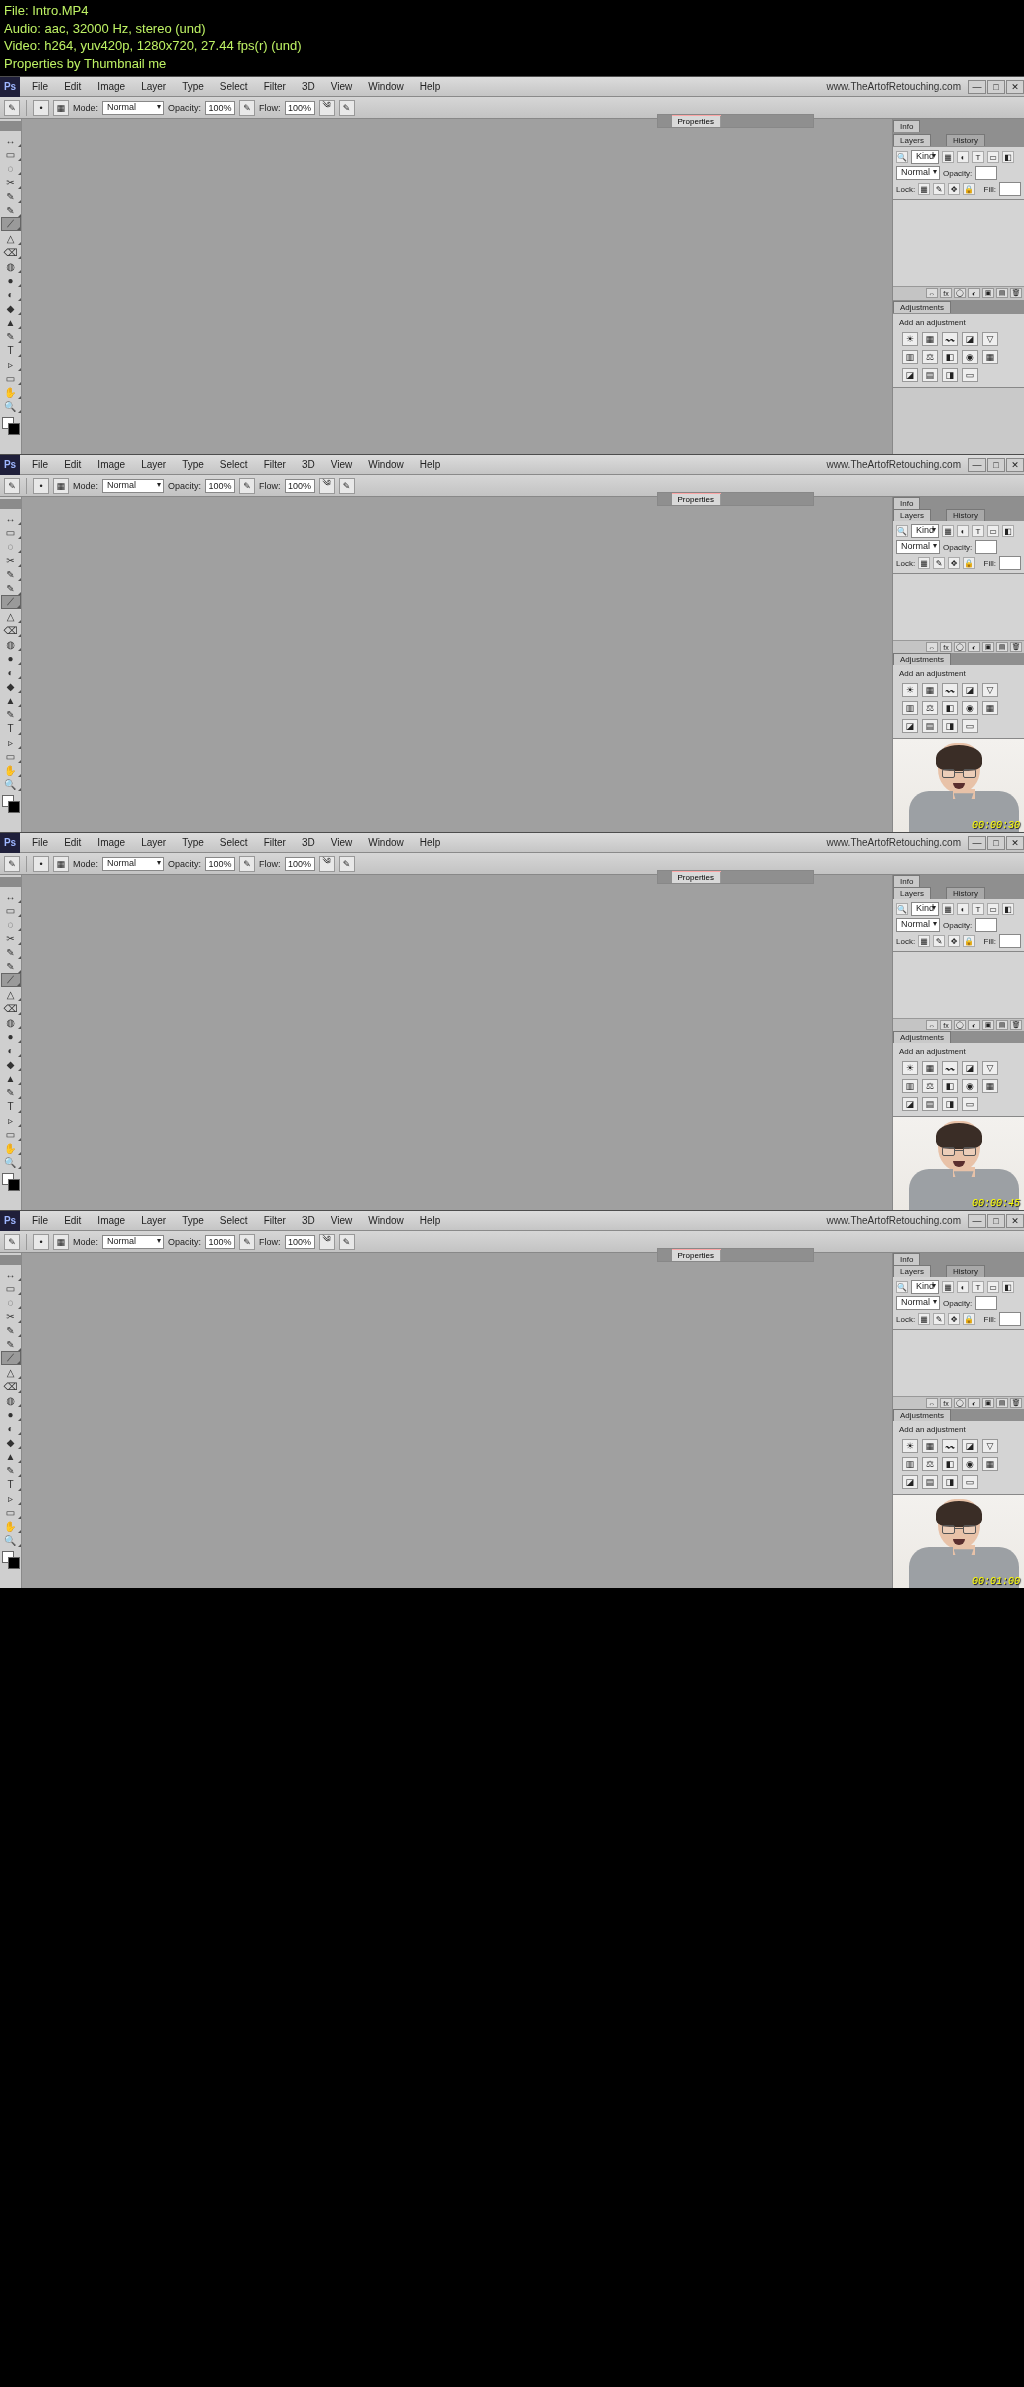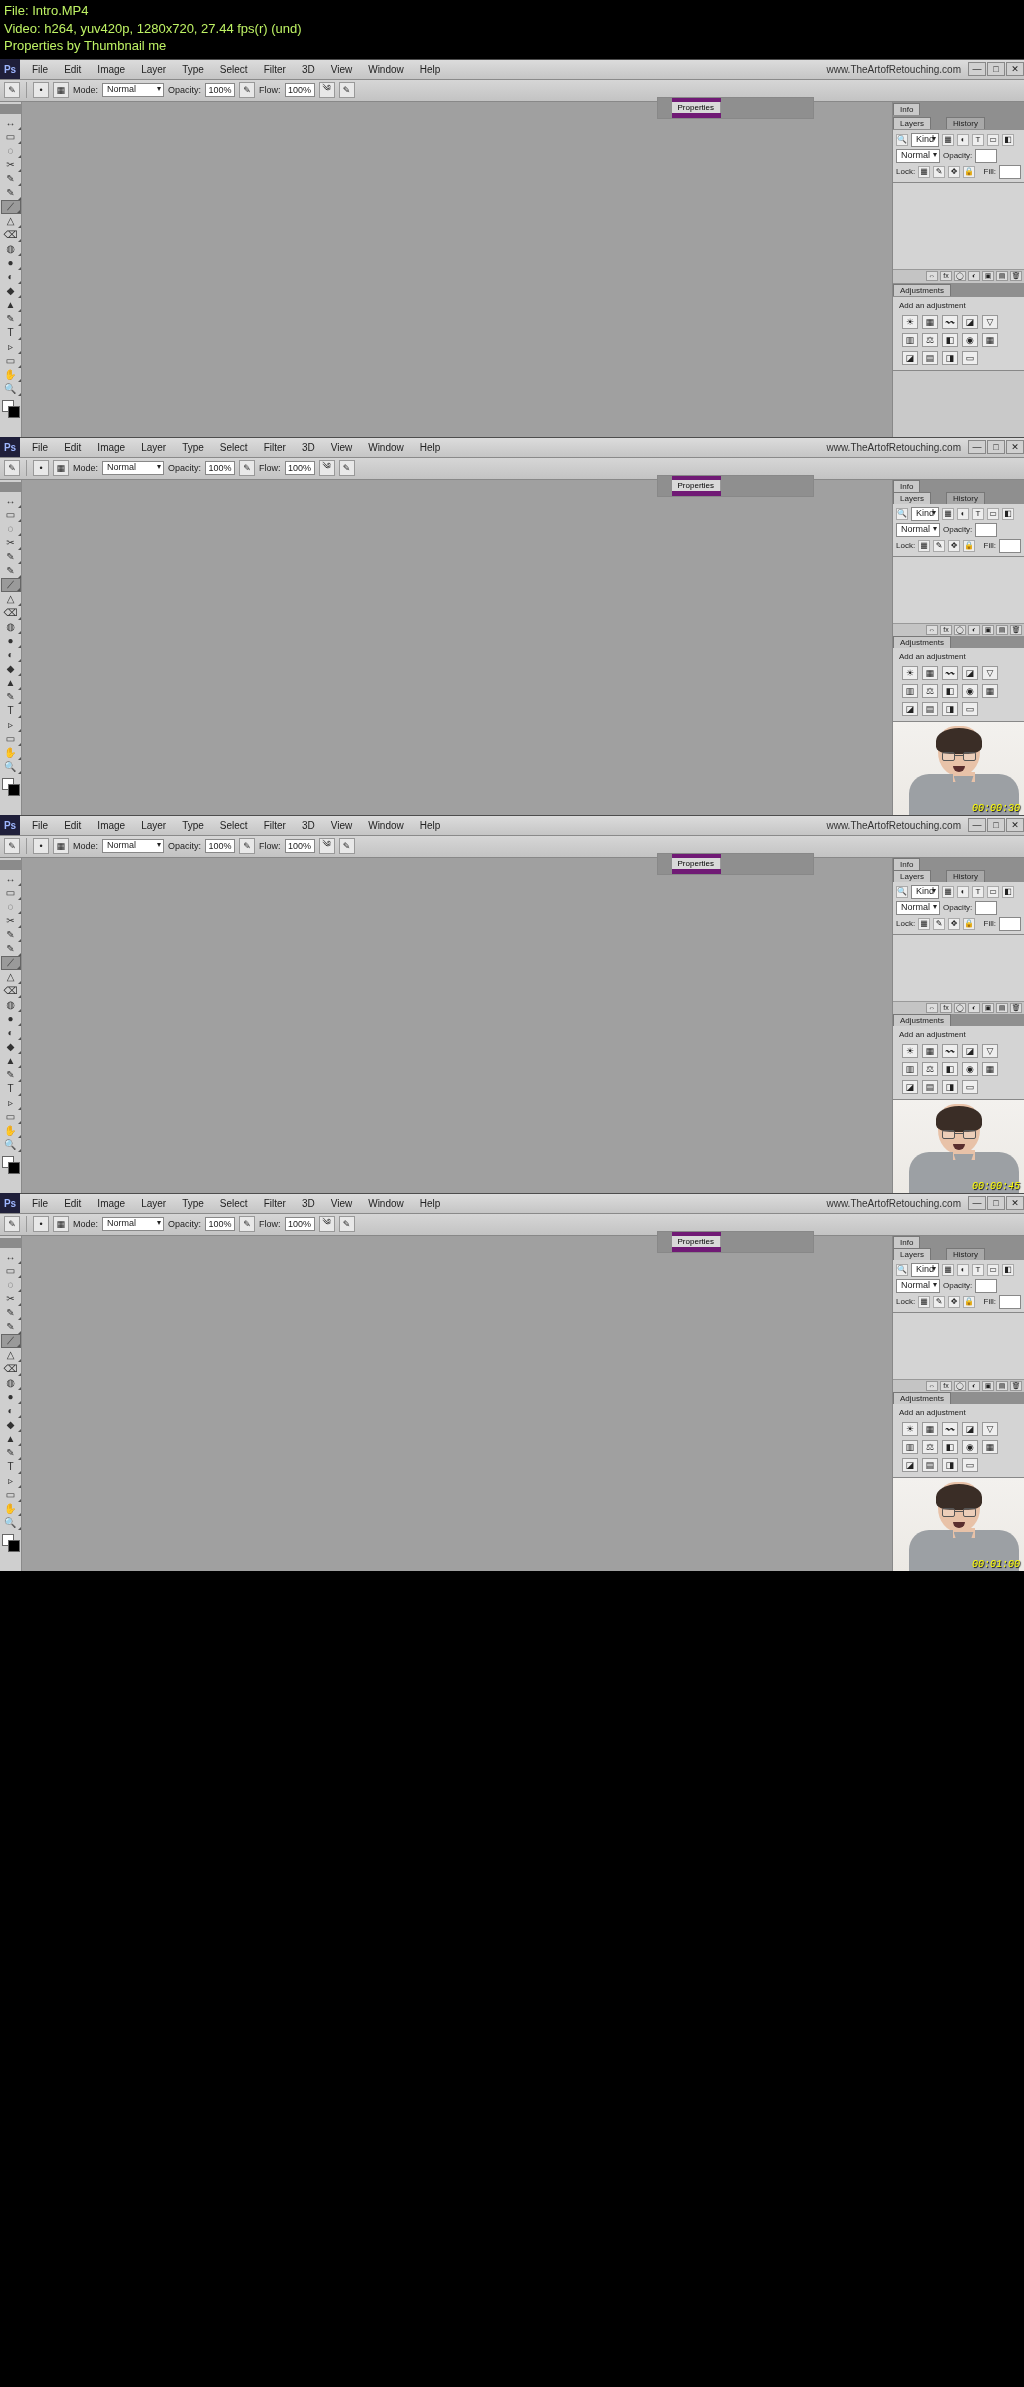--- a/index.html
+++ b/index.html
@@ -54,30 +54,31 @@
   .glasses { position:absolute; top:26px; left:50%; transform:translateX(-50%); width:34px; height:8px;}
   .lens { position:absolute; width:13px; height:9px; border:1px solid #555; border-radius:2px; background:rgba(255,255,255,.2);}
   .lens.l{left:0;} .lens.r{right:0;}
   .bridge{position:absolute;top:3px;left:13px;width:8px;height:1px;background:#555;}
   .mouth { position:absolute; width:12px; height:6px; background:#5a2e2e; border-radius:0 0 8px 8px; top:40px; left:50%; transform:translateX(-50%);}
   .torso { width:110px; height:46px; background:#9ca0a4; border-radius:20px 20px 0 0; margin:0 auto; position:relative; top:4px;}
   .neck { position:absolute; top:-2px; left:50%; transform:translateX(-50%); width:22px; height:10px; background:#e8c2a8;}
   .collar { position:absolute; top:2px; left:50%; transform:translateX(-50%); width:20px; height:12px; background:#9ca0a4; clip-path:polygon(0 0,100% 0,80% 100%,20% 100%);}
   .timestamp { position:absolute; right:4px; bottom:2px; color:#ff0; font-size:10px; font-style:italic; font-family:'Courier New',monospace; text-shadow:1px 1px 1px #000;}
   
-  .propstrip { position:absolute; top:37px; right:210px; height:22px; background:#701a75; border:1px solid #888; display:flex; align-items:center;}
+  .propstrip { position:absolute; top:37px; right:210px; height:14px; background:#fca5a5; border:1px solid #888; display:flex; align-items:center;}
   .propstrip .pt { font-size:8px; padding:1px 6px; background:#d9d9d9; border-right:1px solid #999;}
   .propstrip .leadbar { width:14px; height:100%; background:#8f8f8f;}
   .propstrip .tailbar { width:92px; height:100%; background:#8f8f8f;}
 </style>
 </head>
 <body>
 
 <div class="header-black">
   <div>File: Intro.MP4</div>
+  <div>Audio: aac, 32000 Hz, stereo (und)</div>
   <div>Video: h264, yuv420p, 1280x720, 27.44 fps(r) (und)</div>
   <div>Properties by Thumbnail me</div>
 </div>
 
 <div id="frames">
 <div class="frame">
 
   <div class="menubar">
     <div class="ps-logo">Ps</div>
     <span class="menu-items"><span class="menu-item">File</span><span class="menu-item">Edit</span><span class="menu-item">Image</span><span class="menu-item">Layer</span><span class="menu-item">Type</span><span class="menu-item">Select</span><span class="menu-item">Filter</span><span class="menu-item">3D</span><span class="menu-item">View</span><span class="menu-item">Window</span><span class="menu-item">Help</span></span>

